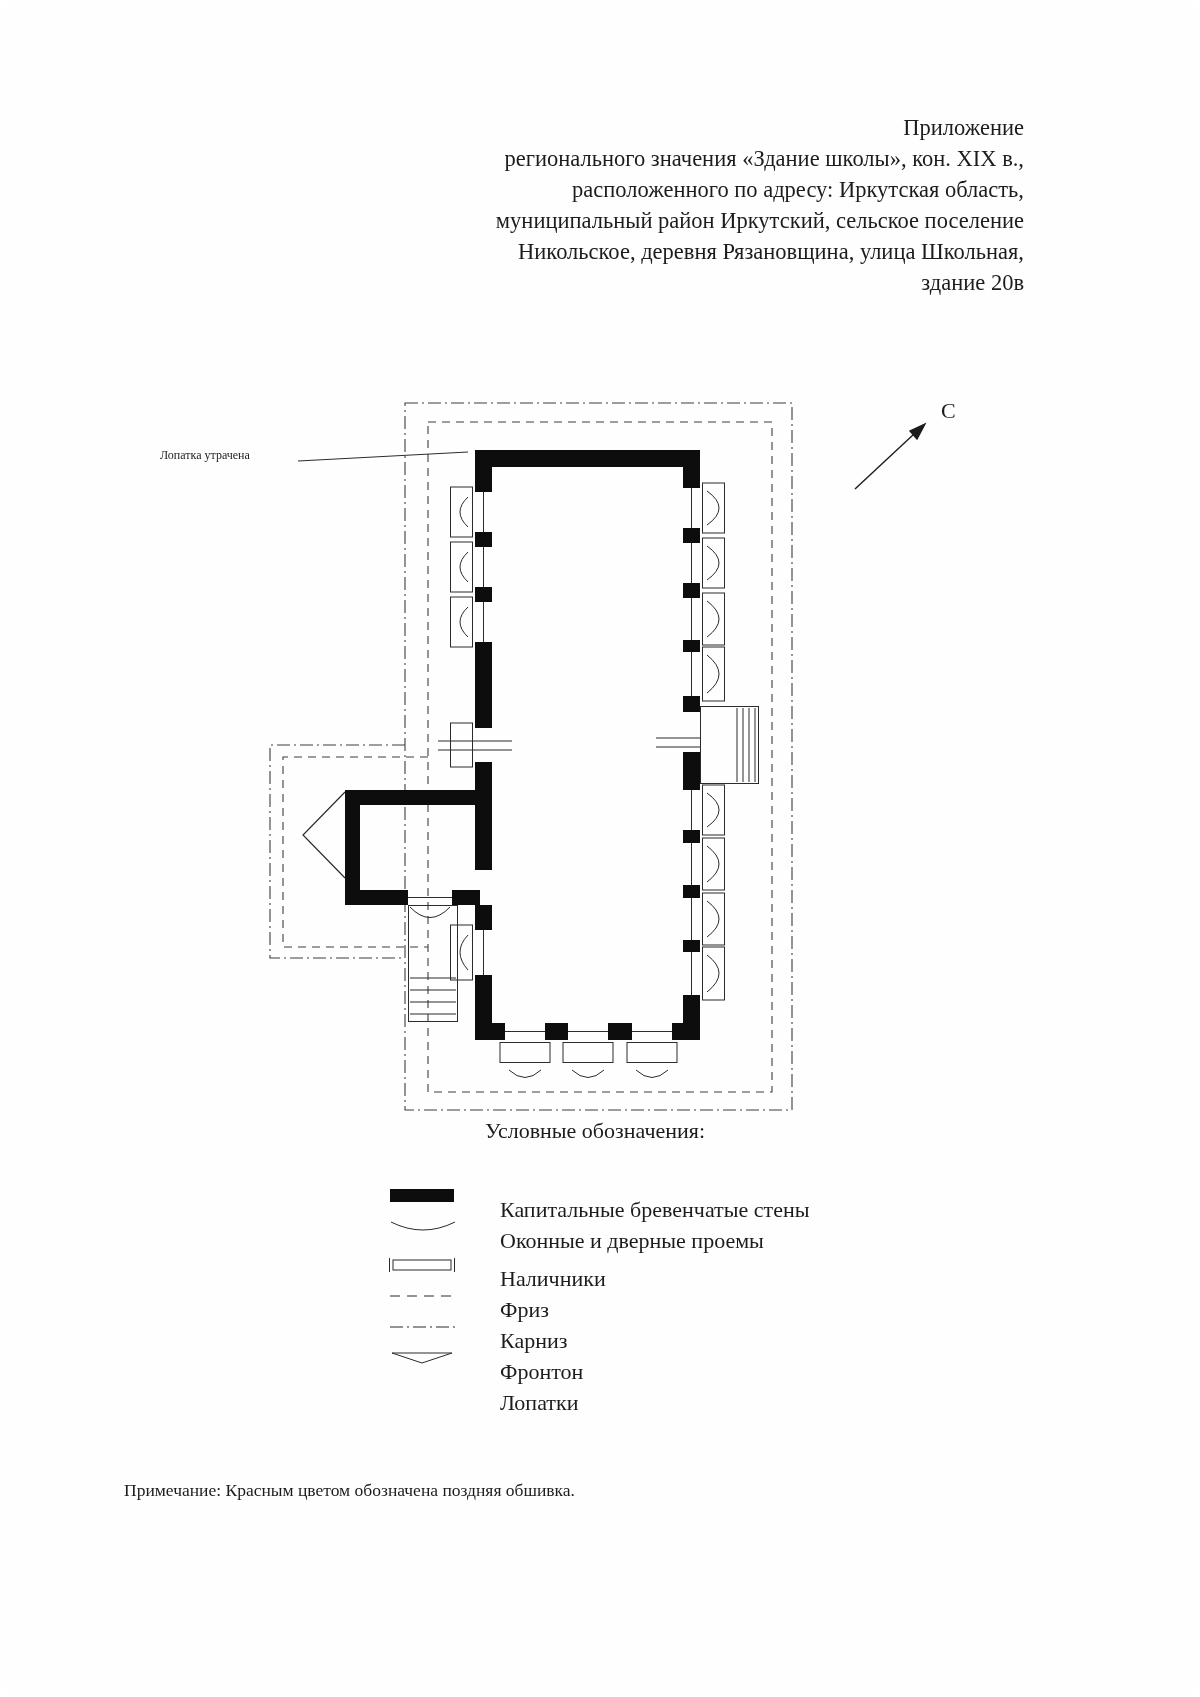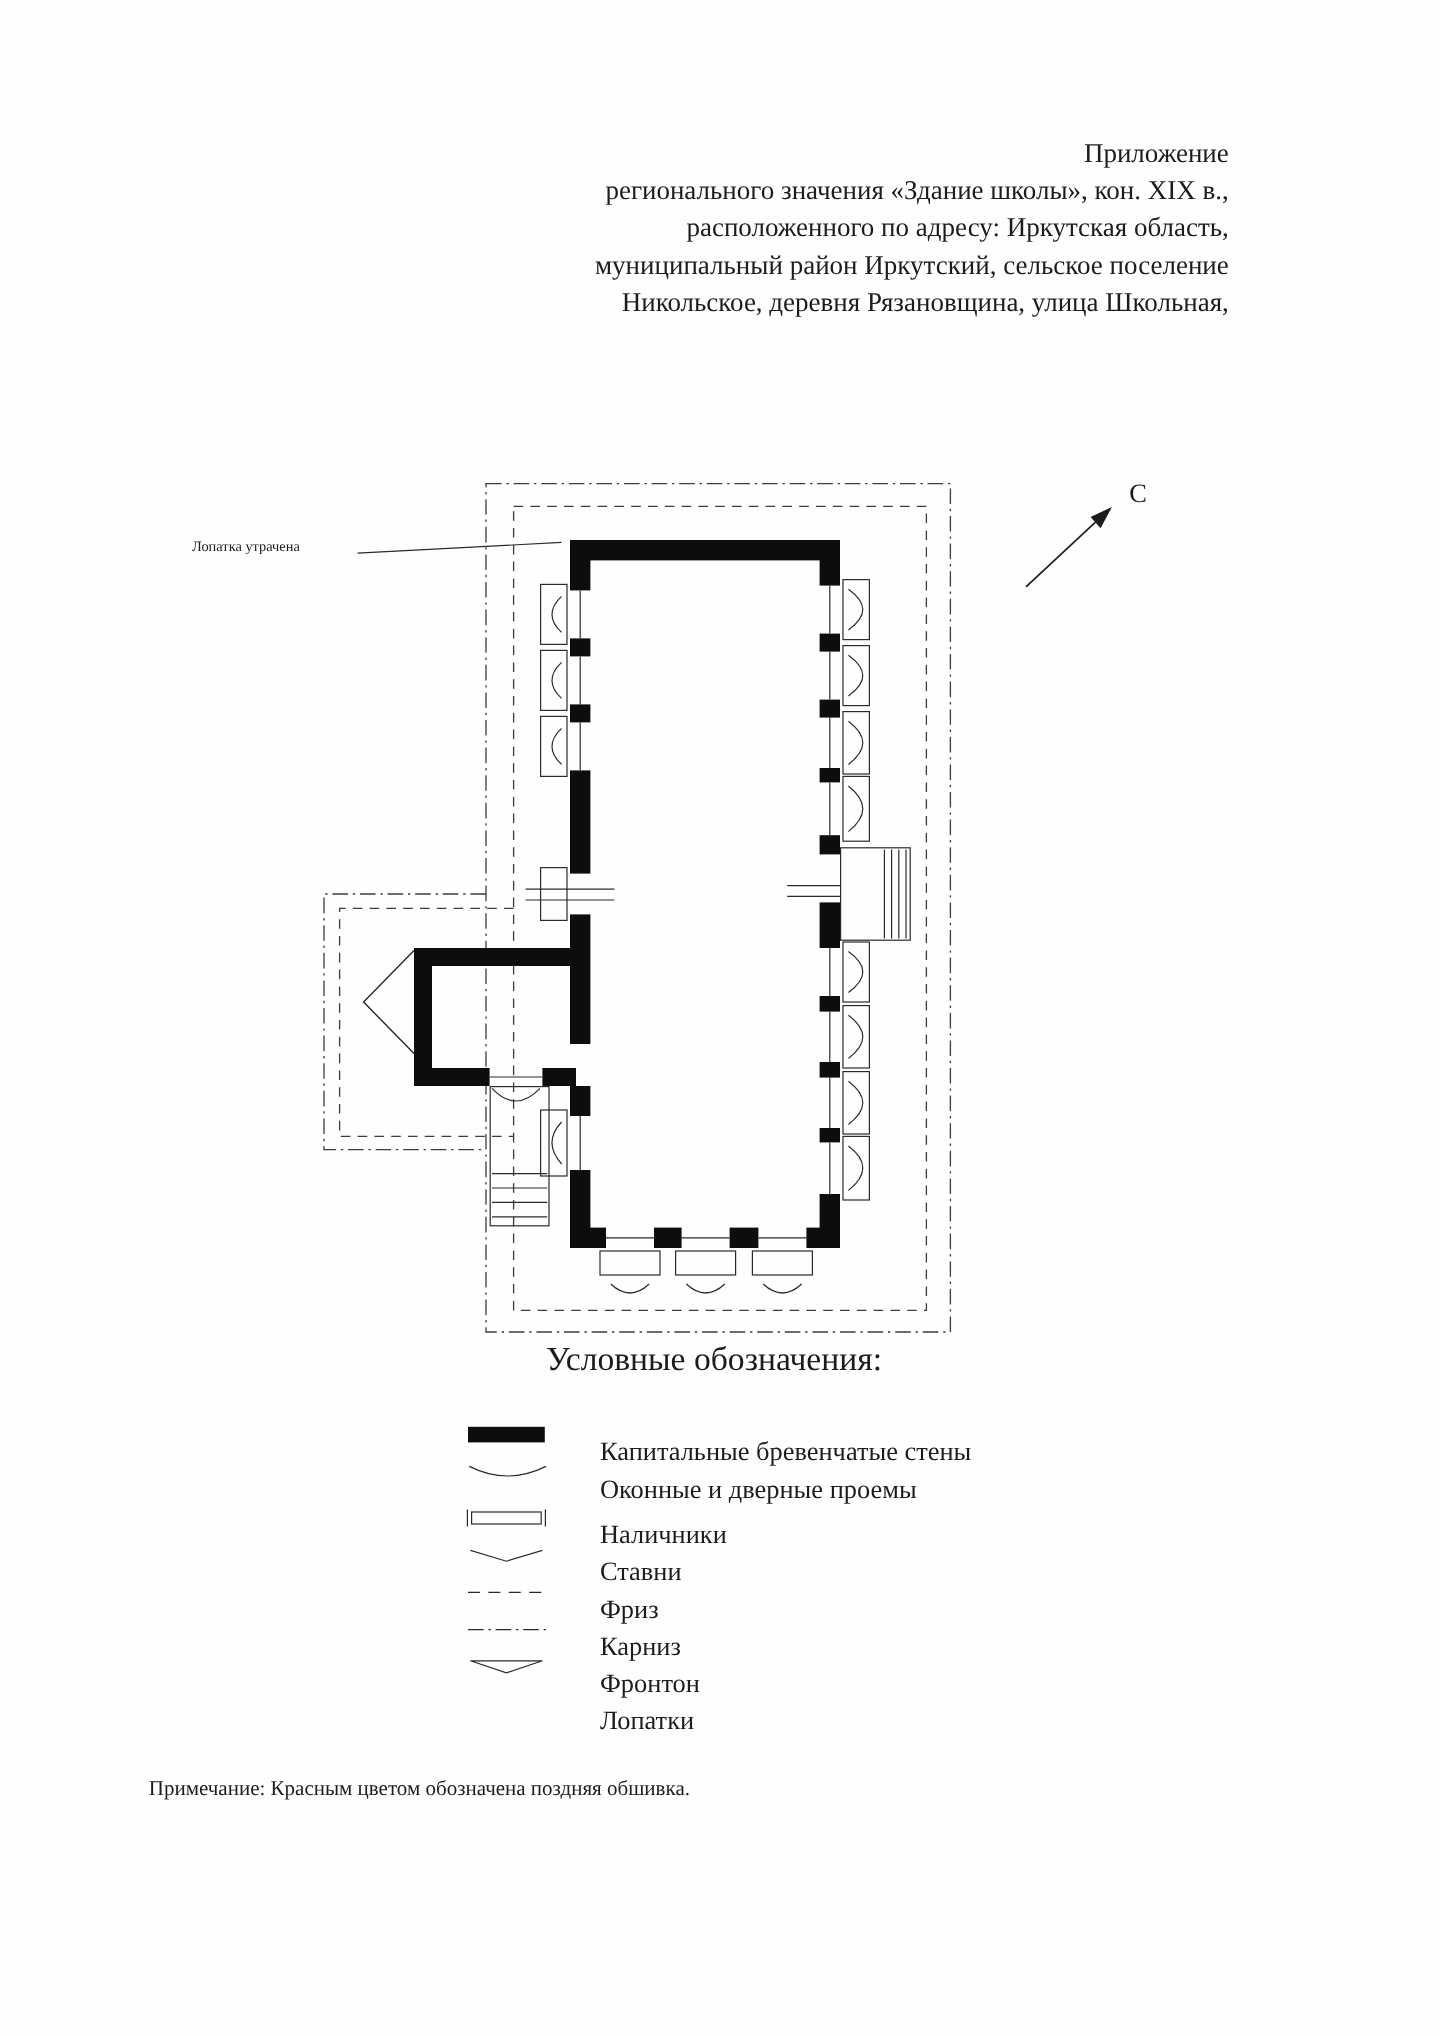--- a/index.html
+++ b/index.html
@@ -19,21 +19,21 @@
     text-align:center; font-size:24px;
   }
   .annotation {
     position:absolute; left:160px; top:448px; font-size:12px; white-space:nowrap;
   }
   .north-label {
     position:absolute; left:941px; top:398px; font-size:22px;
   }
   .legend-title {
     position:absolute; top:1118px; left:0; width:1190px;
-    text-align:center; font-size:28px;
+    text-align:center; font-size:22px;
   }
   .legend { position:absolute; left:388px; top:1180px; }
   .legend-row { display:flex; align-items:center; height:31px; }
   .legend-row.gap { margin-top:7px; }
   .sym { width:112px; display:flex; align-items:center; }
   .legend-label { font-size:22px; white-space:nowrap;margin-top:28px; }
   .note {
     position:absolute; left:124px; top:1480px; font-size:17.5px; white-space:nowrap;
   }
 </style>
@@ -182,20 +182,21 @@
       <line x1="410" y1="1014" x2="456" y2="1014"></line>
     </g>
   </svg>
 
   <div class="header">
     <div>Приложение</div>
     <div>регионального значения «Здание школы», кон. XIX в.,</div>
     <div>расположенного по адресу: Иркутская область,</div>
     <div>муниципальный район Иркутский, сельское поселение</div>
     <div>Никольское, деревня Рязановщина, улица Школьная,</div>
+    <div>здание 20в</div>
   </div>
 
 
   <div class="annotation">Лопатка утрачена</div>
 
   <div class="north-label">С</div>
 
   <div class="legend-title">Условные обозначения:</div>
 
   <div class="legend">
@@ -222,28 +223,20 @@
       <span class="sym">
         <svg width="70" height="22">
           <rect x="5" y="6" width="58" height="10" fill="none" stroke="#2b2b2b" stroke-width="1"></rect>
           <line x1="1.5" y1="4" x2="1.5" y2="18" stroke="#2b2b2b" stroke-width="1"></line>
           <line x1="66.5" y1="4" x2="66.5" y2="18" stroke="#2b2b2b" stroke-width="1"></line>
         </svg>
       </span>
       <span class="legend-label">Наличники</span>
     </div>
 
-    <div class="legend-row">
-      <span class="sym">
-        <svg width="70" height="22">
-          <polyline points="4,7 34,16 64,7" fill="none" stroke="#2b2b2b" stroke-width="1"></polyline>
-        </svg>
-      </span>
-      <span class="legend-label">Ставни</span>
-    </div>
 
     <div class="legend-row">
       <span class="sym">
         <svg width="70" height="22">
           <line x1="2" y1="11" x2="68" y2="11" stroke="#2b2b2b" stroke-width="1.2" stroke-dasharray="10 7"></line>
         </svg>
       </span>
       <span class="legend-label">Фриз</span>
     </div>
 

